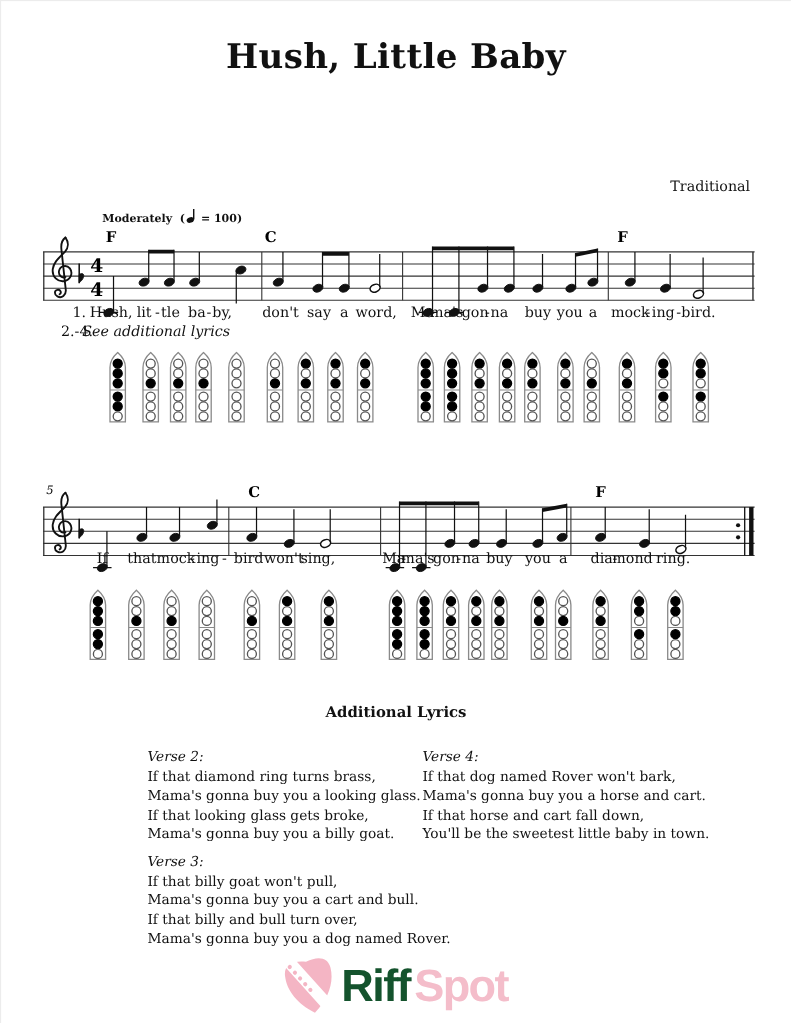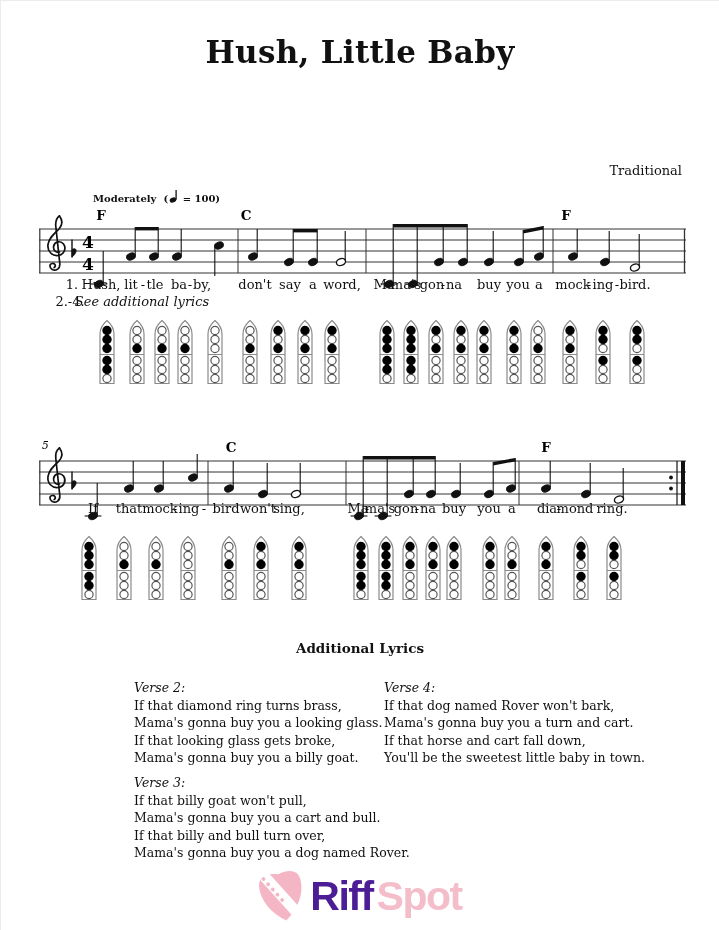--- a/index.html
+++ b/index.html
@@ -16,21 +16,21 @@
   .lyric-token.it{font-style:italic;}
   .whistle{position:absolute;}
   .section-heading{position:absolute;top:639px;left:0;width:100%;text-align:center;
                    font-weight:bold;font-size:13.5px;}
   .verse{position:absolute;font-size:12.5px;line-height:17.6px;}
   .verse .vlabel{font-style:italic;}
   .watermark{position:absolute;top:868px;left:0;width:100%;display:flex;
              justify-content:center;align-items:center;gap:4px;}
   .wm-text{font-family:"Liberation Sans","DejaVu Sans",sans-serif;font-weight:bold;
            font-size:41px;letter-spacing:-1.5px;line-height:1;}
-  .wm-riff{color:#4c1d95;}
+  .wm-riff{color:#14532d;}
   .wm-spot{color:#f4bdca;}
 </style>
 </head>
 <body>
 
 <div class="page">
 
   <div class="title">Hush, Little Baby</div>
   <div class="attribution">Traditional</div>
 
@@ -679,21 +679,21 @@
     <div class="vlabel">Verse 3:</div>
     <div>If that billy goat won't pull,</div>
     <div>Mama's gonna buy you a cart and bull.</div>
     <div>If that billy and bull turn over,</div>
     <div>Mama's gonna buy you a dog named Rover.</div>
   </div>
 
   <div class="verse" style="left:383px;top:678px">
     <div class="vlabel">Verse 4:</div>
     <div>If that dog named Rover won't bark,</div>
-    <div>Mama's gonna buy you a turn and cart.</div>
+    <div>Mama's gonna buy you a horse and cart.</div>
     <div>If that horse and cart fall down,</div>
     <div>You'll be the sweetest little baby in town.</div>
   </div>
 
   <div class="watermark">
     <svg width="48" height="54" viewBox="0 0 48 54" style="opacity:.85">
       <path d="M24,52 C10,42 2,28 3,14 C3.8,4.5 12,1.5 24,5 C36,1.5 44.2,4.5 45,14 C46,28 38,42 24,52 Z" fill="#f3a9ba" transform="rotate(-10 24 27)"></path>
       <g transform="rotate(-42 24 27)">
         <rect x="18.5" y="-8" width="11" height="66" rx="3.5" fill="#ffffff"></rect>
         <circle cx="21.5" cy="2" r="1.9" fill="#f3a9ba"></circle>

